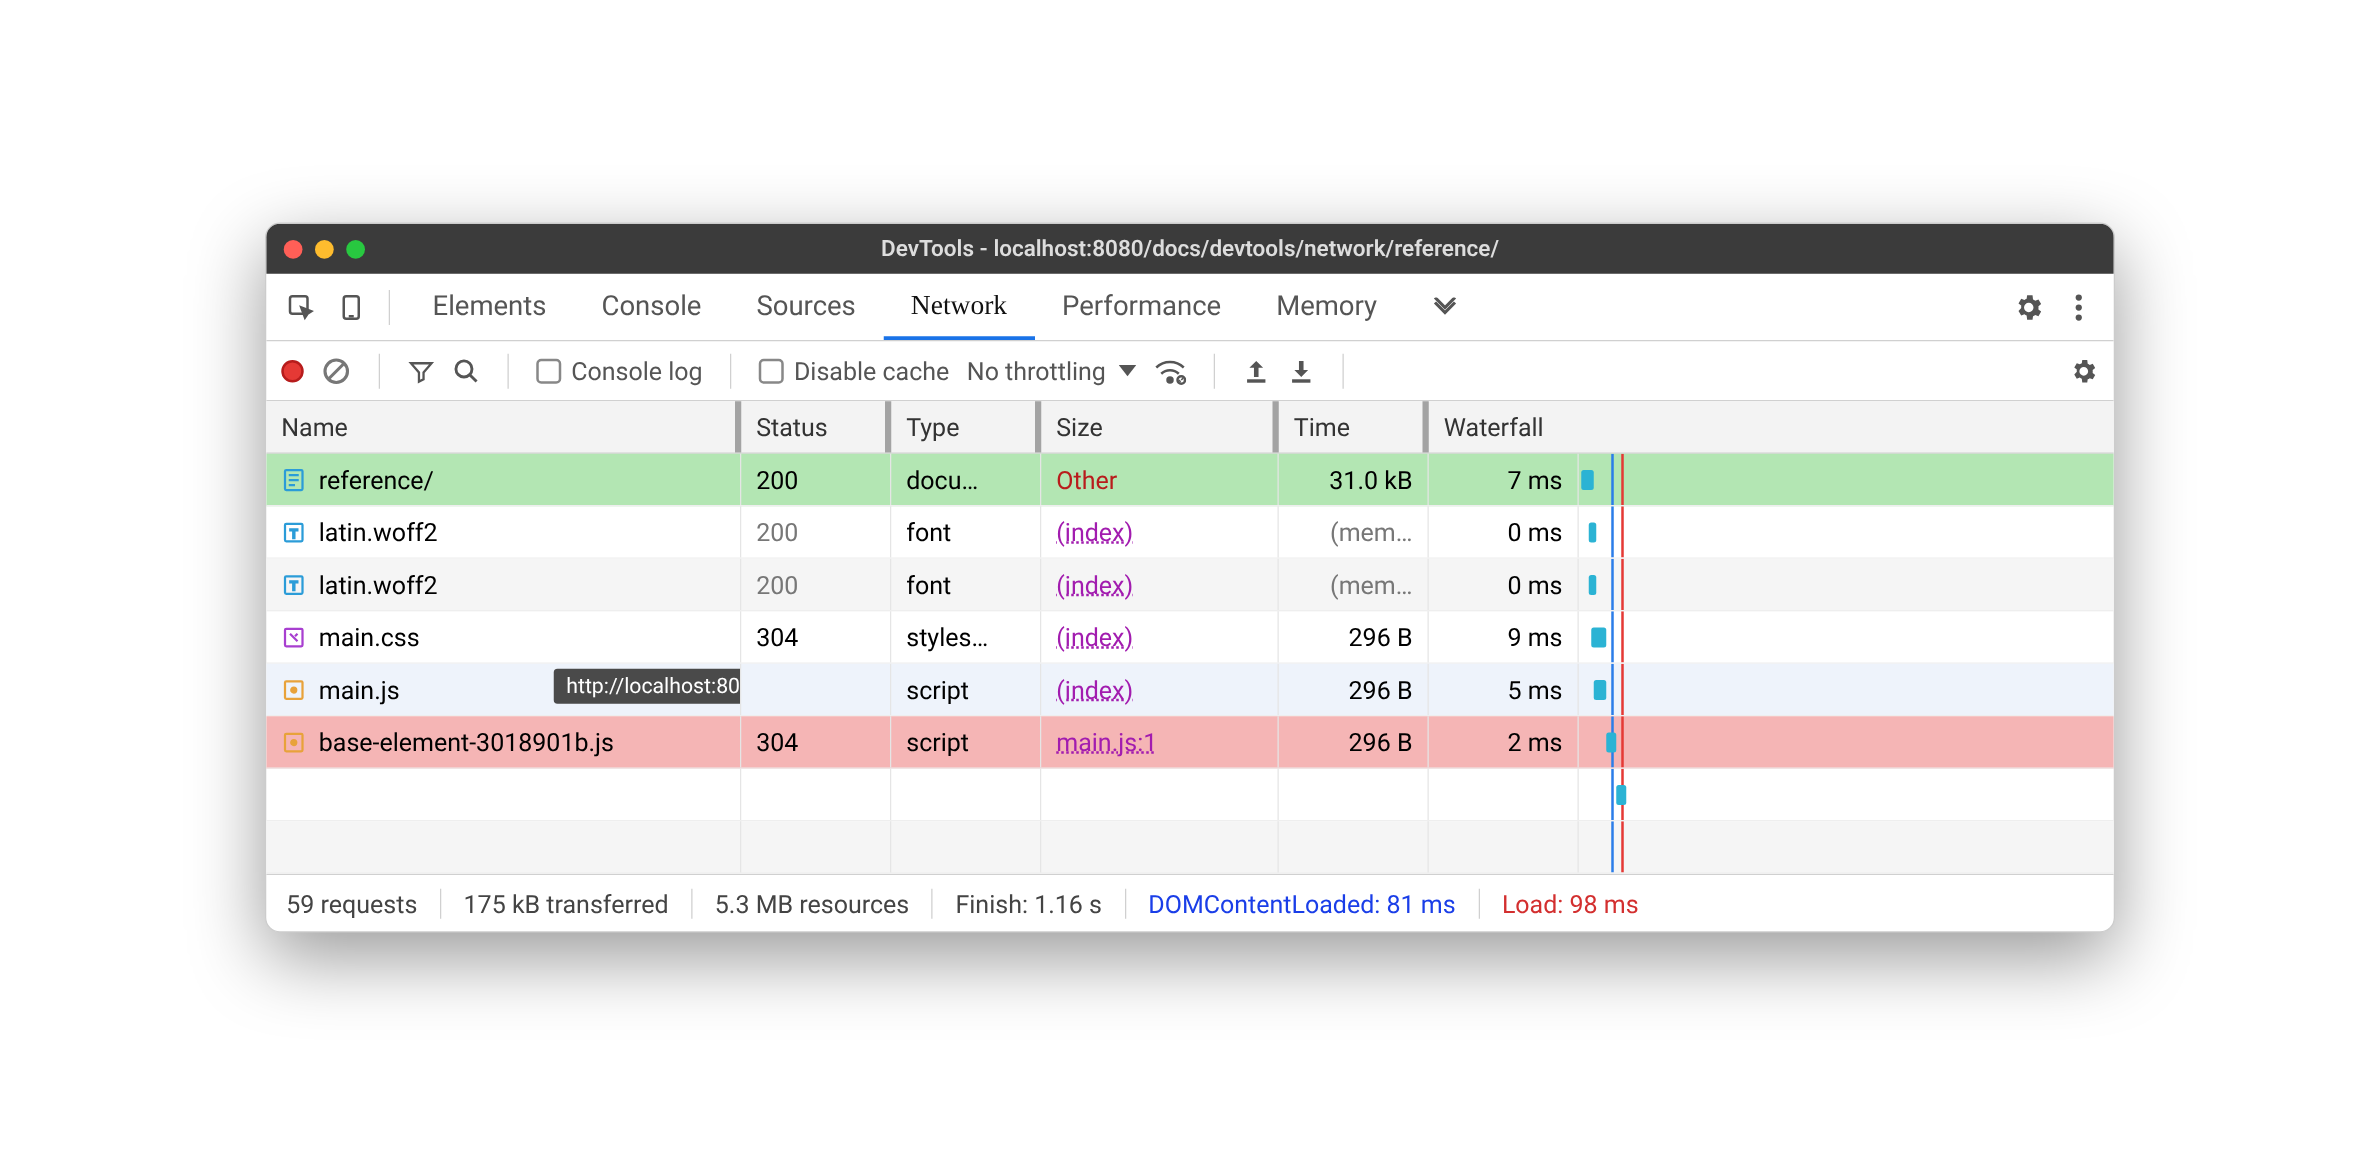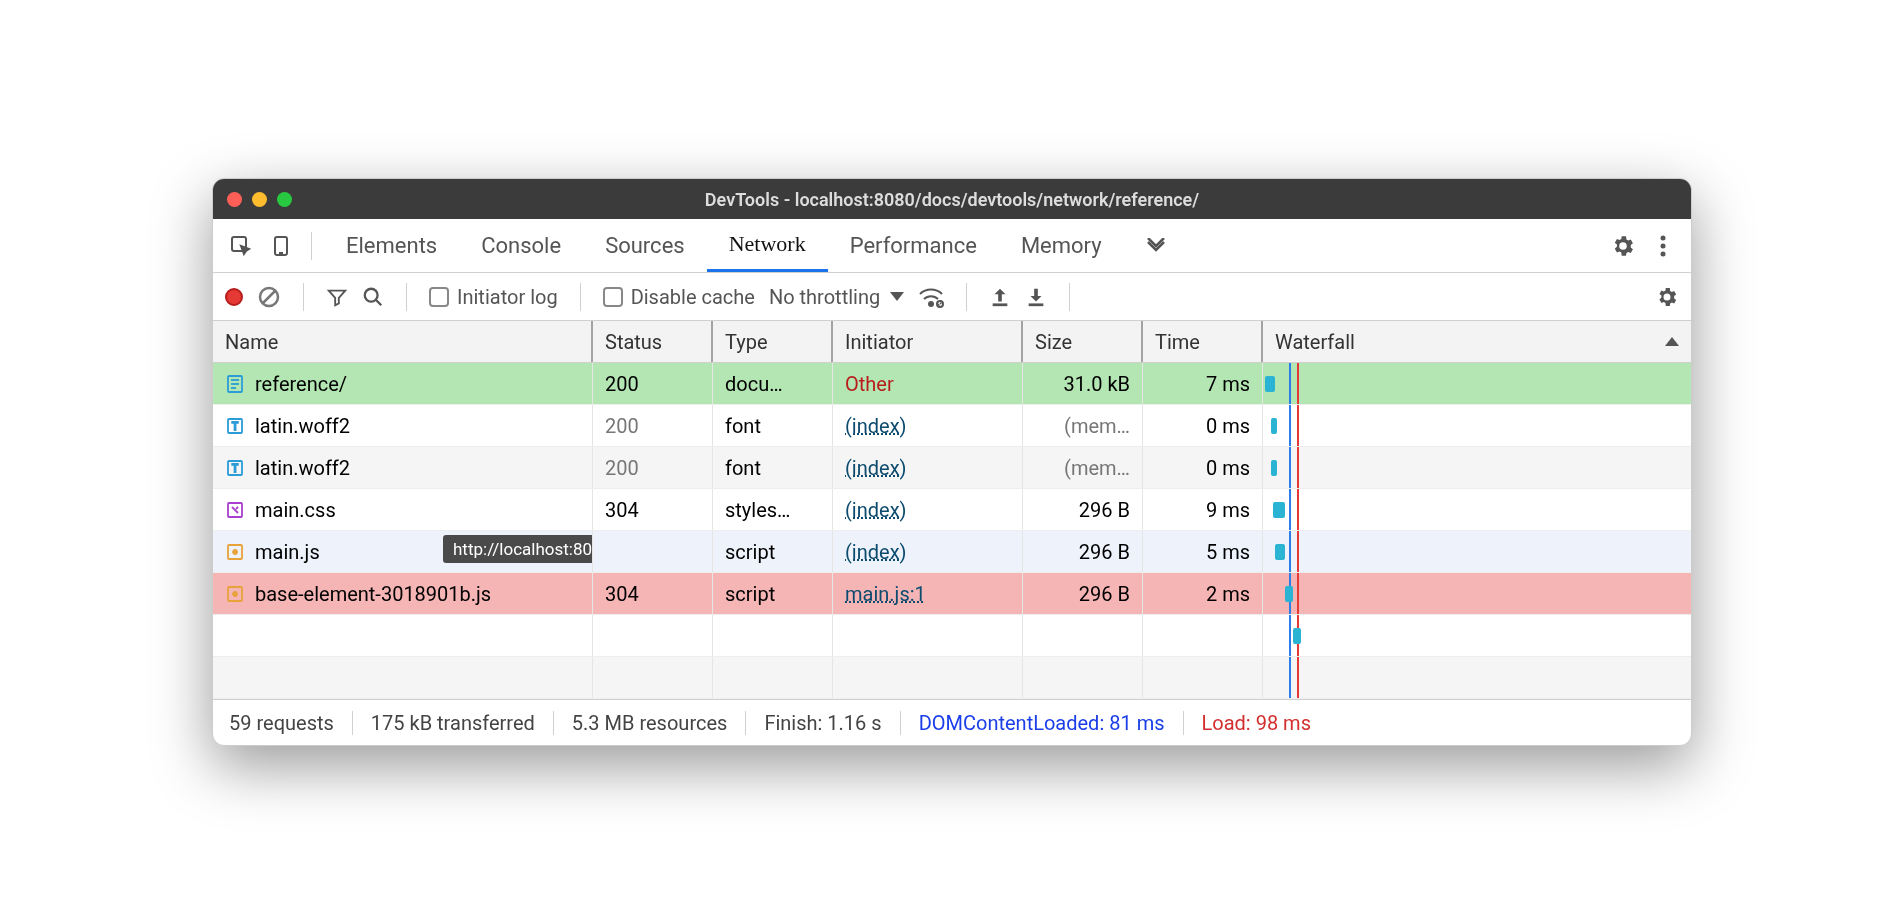--- a/index.html
+++ b/index.html
@@ -100,21 +100,21 @@
     grid-template-columns: 380px 120px 120px 190px 120px 120px 1fr;
     height: 42px;
     background: #f3f3f3;
     border-bottom: 1px solid #d0d0d0;
     font-size: 20px;
     color: #333;
     align-items: center;
   }
   .table-header > div {
     padding: 0 12px;
-    border-right: 2px solid #a3a3a3;
+    border-right: 5px solid #a3a3a3;
     height: 100%;
     display: flex;
     align-items: center;
     cursor: pointer;
     overflow: hidden;
   }
   .table-header > div:last-child { border-right:none; justify-content:space-between;gap:24px; }
 
   .table-body { font-size: 20px; }
   .row {
@@ -135,21 +135,21 @@
     white-space:nowrap;
     text-overflow: ellipsis;
   }
   .row > div:last-child { border-right:none; padding:0 4px; position:relative; }
   .row.alt { background:#f5f5f5; }
   .row.green { background:#b3e6b3; }
   .row.red { background:#f5b5b5; }
   .row.blue { background:#eef3fb; }
   .name-cell { gap:10px; }
   .file-icon { width:20px; height:20px; flex-shrink:0; }
-  .initiator-link { color:#0c4a6e; text-decoration: underline dotted; cursor:pointer; }
+  .initiator-link { color:#a21caf; text-decoration: underline dotted; cursor:pointer; }
   .size-cell, .time-cell { justify-content:flex-end; }
   .status-gray, .type-gray { color:#777; }
 
   .tooltip {
     position:absolute;
     top: 4px;
     left: 230px;
     background:#4a4a4a;
     color:#fff;
     font-size:17px;
@@ -257,21 +257,21 @@
     </div>
     <div class="icon-btn">
       <svg width="22" height="22" viewBox="0 0 24 24" fill="none" stroke="#555" stroke-width="2.5">
           <circle cx="10" cy="10" r="7"></circle>
           <line x1="15" y1="15" x2="21" y2="21"></line>
         </svg>
     </div>
     <div class="vdiv"></div>
     <div class="checkbox-label">
       <div class="checkbox"></div>
-      <span>Initiator log</span>
+      <span>Console log</span>
     </div>
     <div class="vdiv"></div>
     <div class="checkbox-label">
       <div class="checkbox"></div>
       <span>Disable cache</span>
     </div>
     <div class="throttle">
       <span>No throttling</span>
       <svg width="14" height="10" viewBox="0 0 14 10" fill="#555">
           <path d="M0 0 h14 l-7 9 z"></path>
@@ -305,21 +305,20 @@
       <svg width="24" height="24" viewBox="0 0 24 24" fill="#555">
           <path d="M19.14 12.94a7.07 7.07 0 000-1.88l2.03-1.58-2-3.46-2.39.96a7.03 7.03 0 00-1.62-.94L14.8 3h-4l-.36 2.54c-.58.23-1.12.54-1.62.94l-2.39-.96-2 3.46 2.03 1.58a7.07 7.07 0 000 1.88L4.43 14.5l2 3.46 2.39-.96c.5.4 1.04.71 1.62.94L10.8 21h4l.36-2.54c.58-.23 1.12-.54 1.62-.94l2.39.96 2-3.46-2.03-1.58zM12 15.5A3.5 3.5 0 1112 8.5a3.5 3.5 0 010 7z"></path>
         </svg>
     </div>
   </div>
 
   <div class="table-header">
     <div>Name</div>
     <div>Status</div>
     <div>Type</div>
-    <div>Initiator</div>
     <div>Size</div>
     <div>Time</div>
     <div>
       <span>Waterfall</span>
       <svg width="14" height="10" viewBox="0 0 14 10" fill="#555">
           <path d="M7 0 l7 9 h-14 z"></path>
         </svg>
     </div>
   </div>
 

